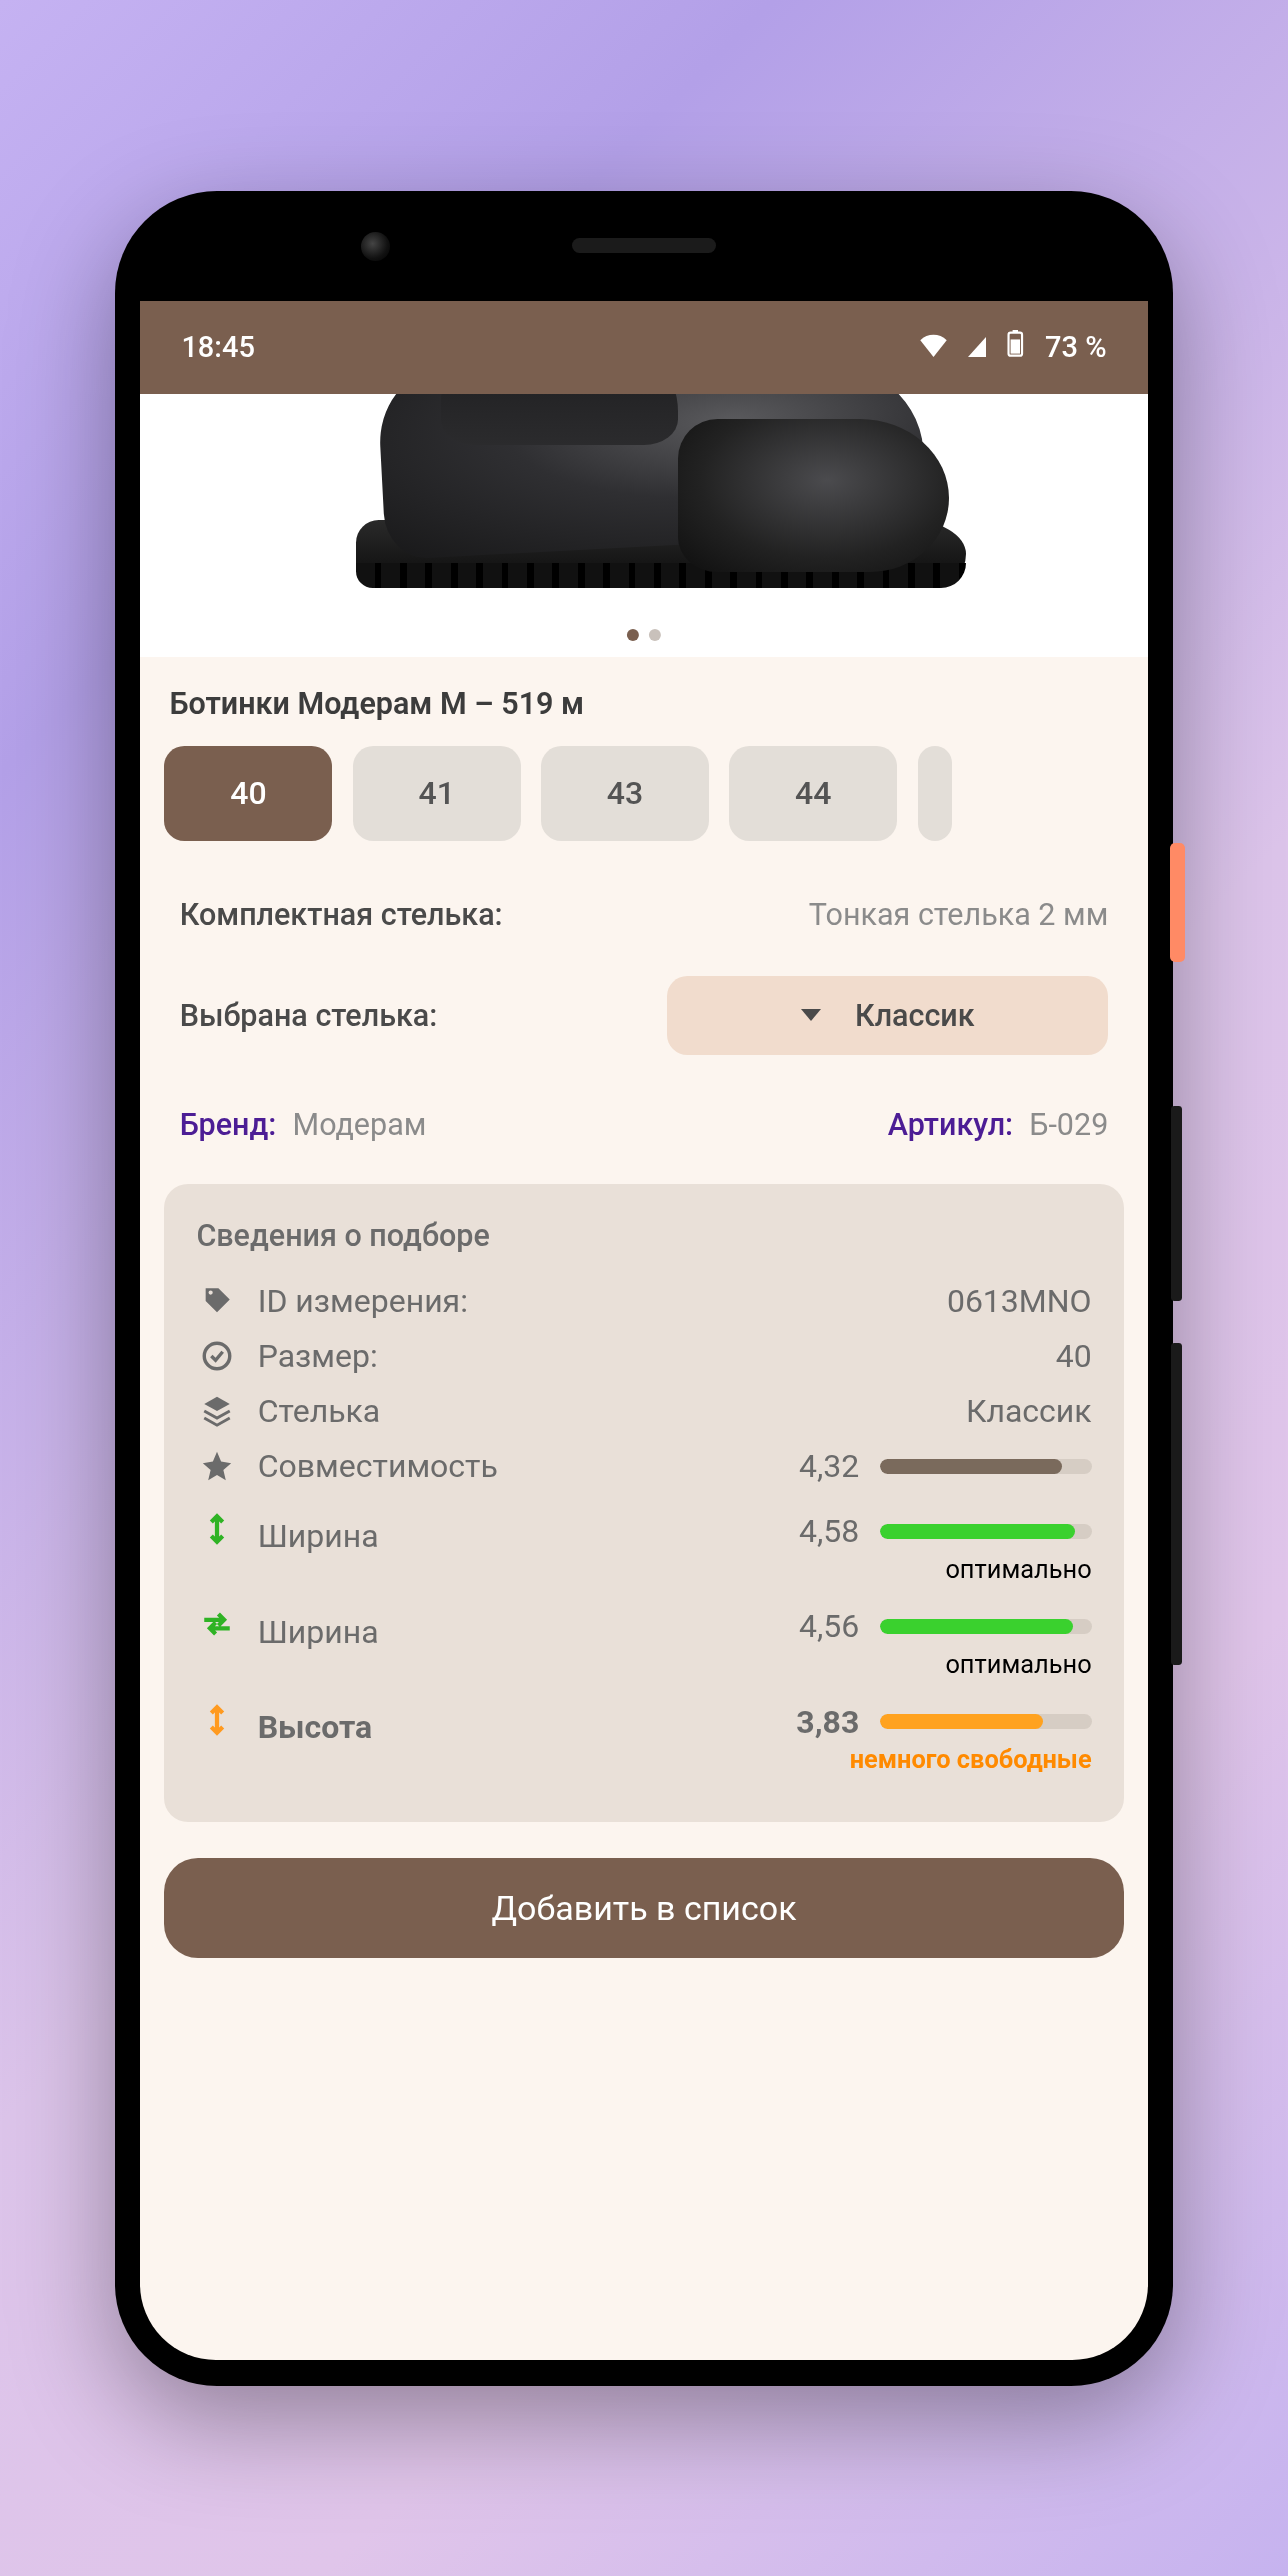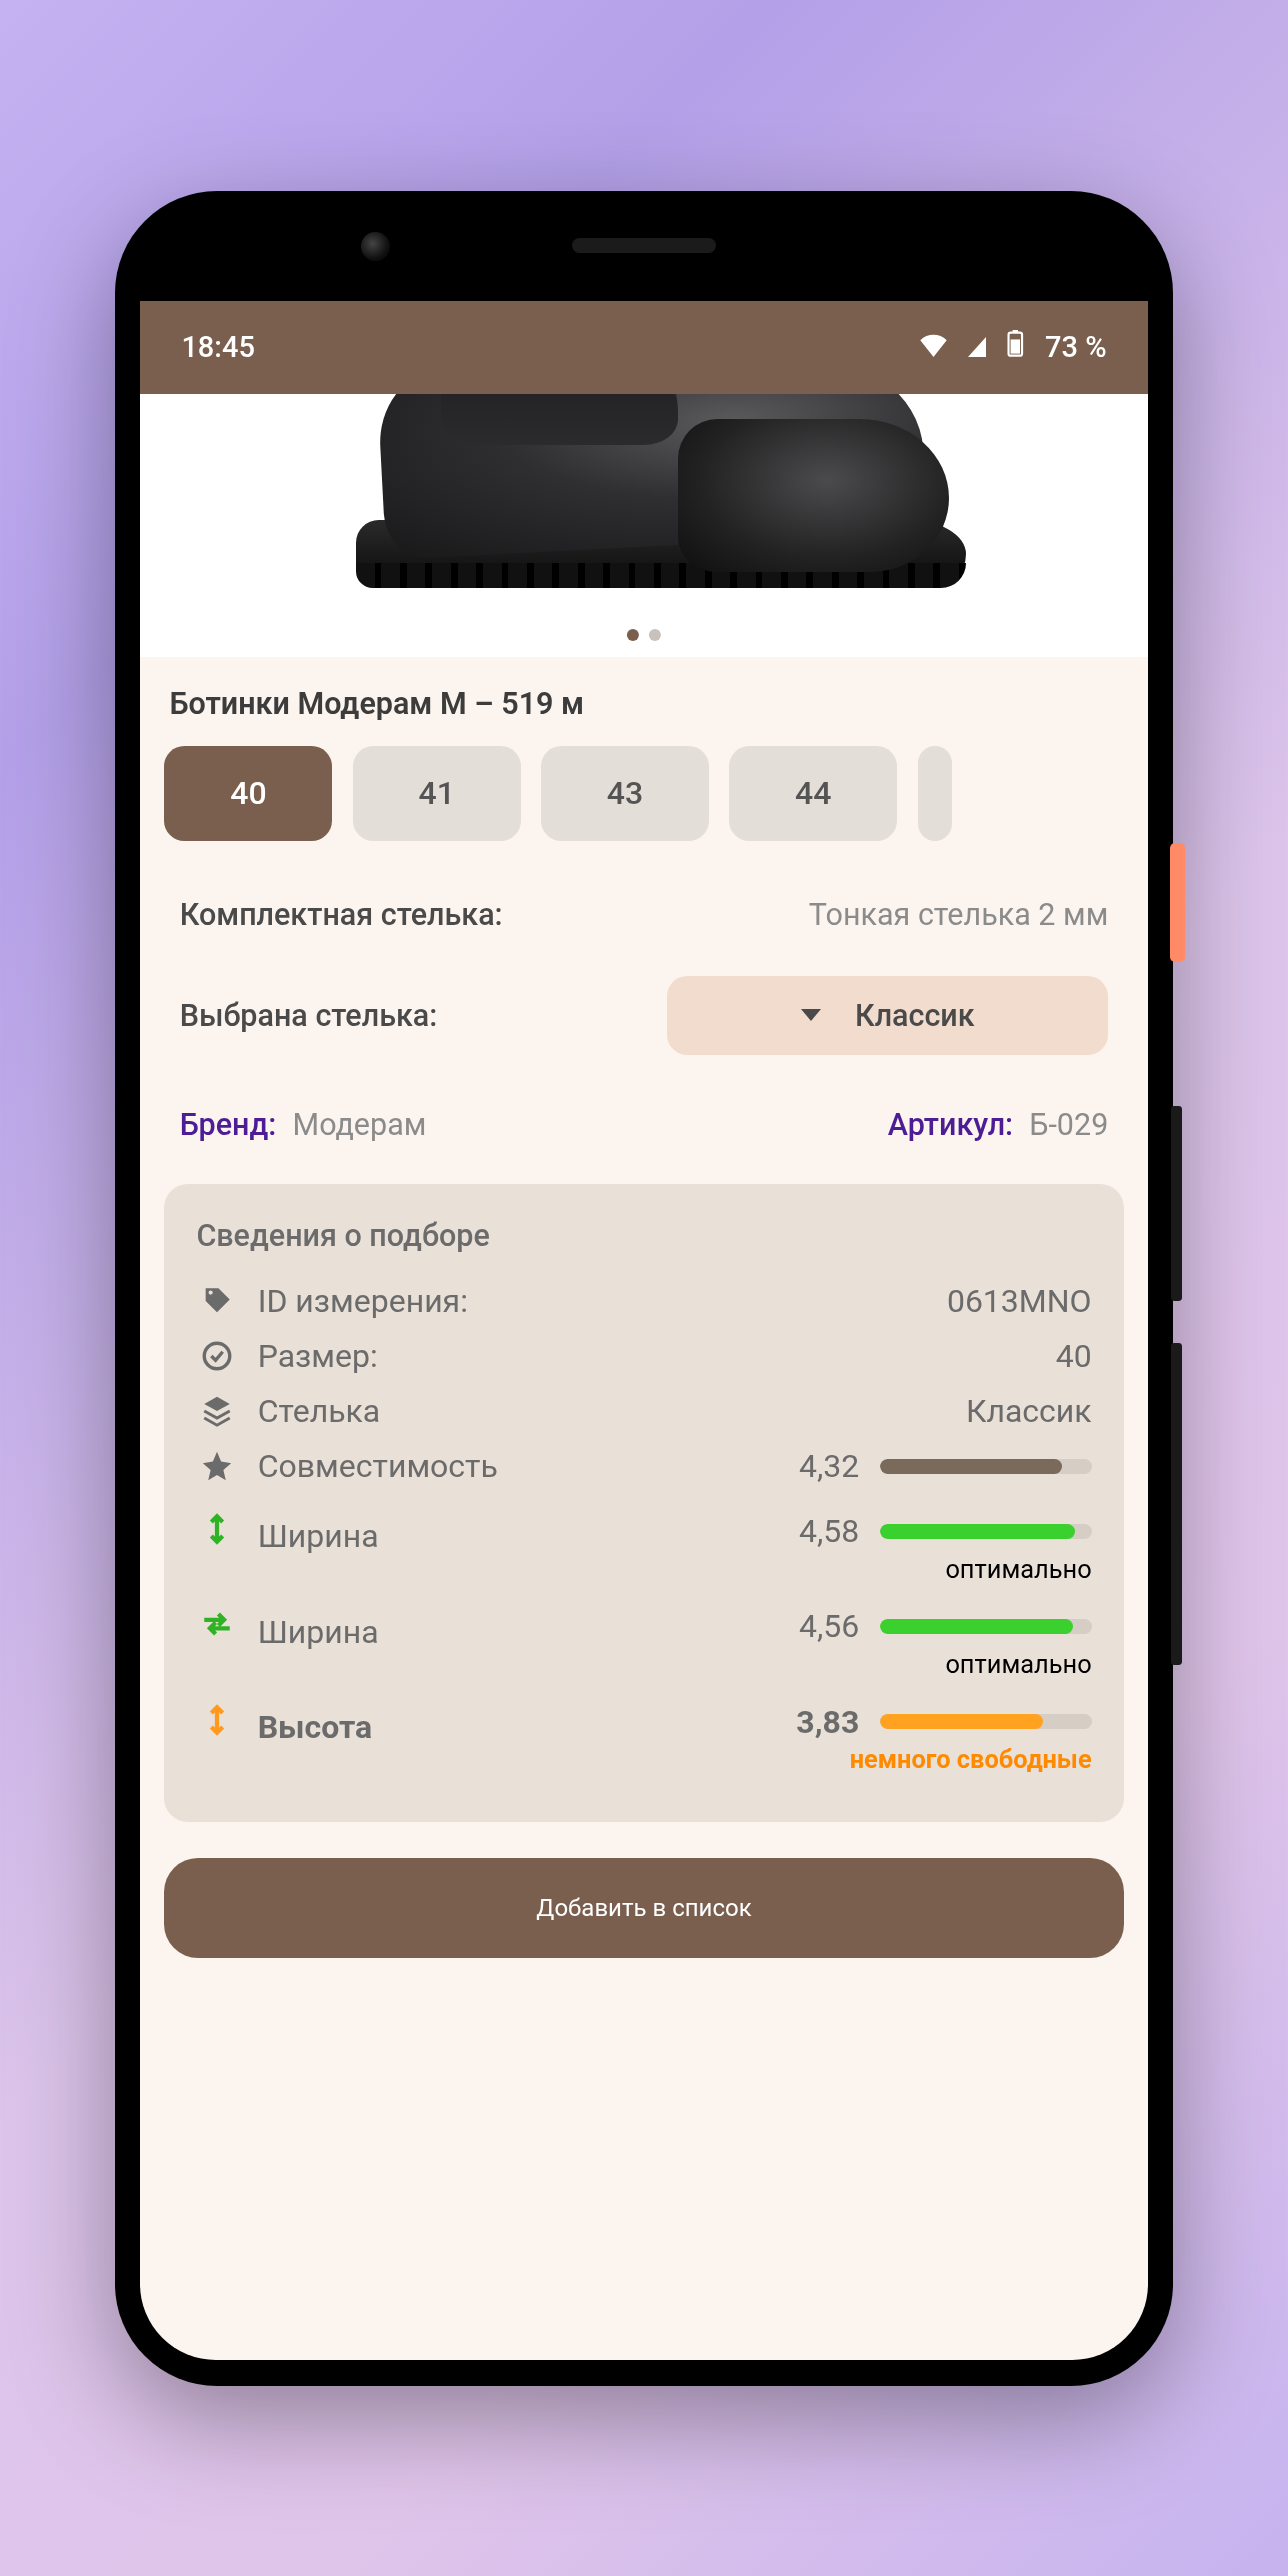--- a/index.html
+++ b/index.html
@@ -232,21 +232,21 @@
   .subnote.orange { color:#ff8a00; }
 
   .two-line { display:flex; flex-direction:column; align-items:flex-end; }
 
   .add-btn {
     margin-top: 36px;
     height: 100px;
     border-radius: 34px;
     background:#7a5f4f;
     color:#fff;
-    font-size: 24px;
+    font-size: 34px;
     display:flex; align-items:center; justify-content:center;
     font-weight:400;
   }
 </style>
 </head>
 <body>
 
 <div class="phone">
   <div class="side-btn accent"></div>
   <div class="side-btn power"></div>

